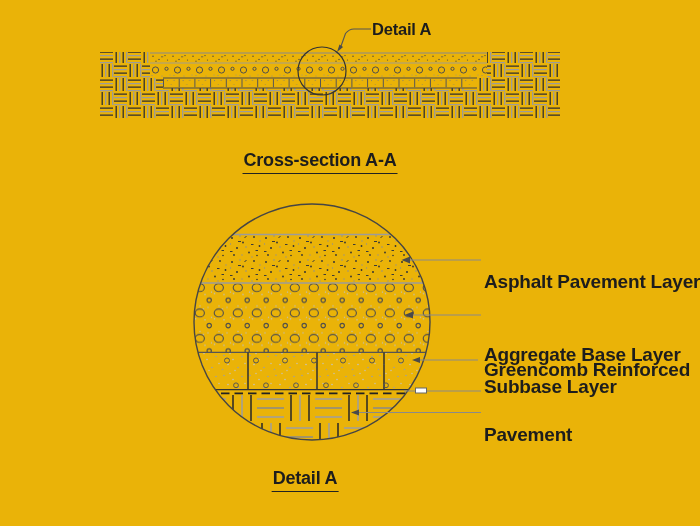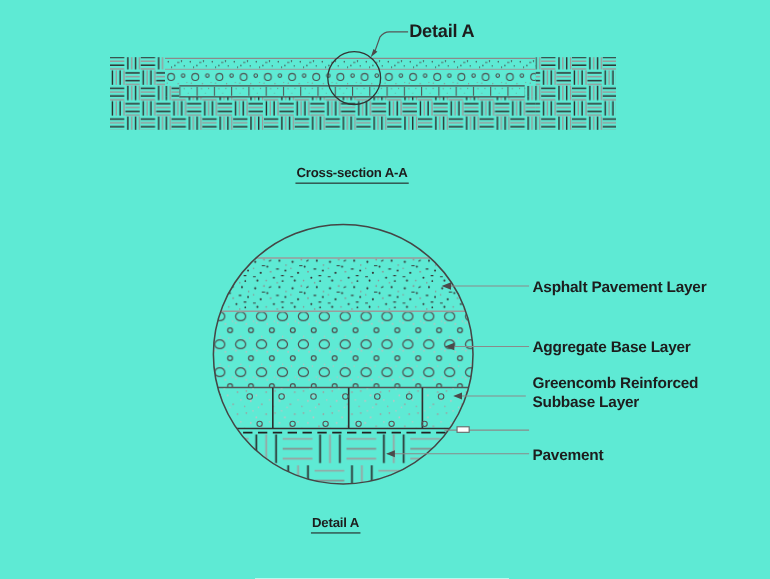--- a/index.html
+++ b/index.html
@@ -1,26 +1,26 @@
 <!DOCTYPE html>
 <html><head>
 <meta charset="utf-8">
 <style>
   html,body{margin:0;padding:0;background:#ffffff;}
   .canvas{
-    position:relative;width:700px;height:526px;background:#5eead4;overflow:hidden;
+    position:relative;width:700px;height:526px;background:#eab308;overflow:hidden;
     font-family:"Liberation Sans",sans-serif;
   }
   .art{position:absolute;left:0;top:0;}
   .txt{position:absolute;color:#1d1d1d;white-space:nowrap;}
   .layer-label{
-    left:484px;font-size:14px;line-height:16.5px;font-weight:600;letter-spacing:-0.2px;
+    left:484px;font-size:19px;line-height:16.5px;font-weight:600;letter-spacing:-0.2px;margin-top:22px;
   }
   .title{
-    font-size:12px;font-weight:600;letter-spacing:-0.2px;
+    font-size:18px;font-weight:600;letter-spacing:-0.2px;
     border-bottom:1.6px solid #222;padding:0 1px 2px 1px;
   }
   .callout-label{left:372px;top:20px;font-size:16.5px;font-weight:600;letter-spacing:-0.2px;}
   .cs-title{left:320px;top:150px;transform:translateX(-50%);}
   .detail-title{left:305px;top:468px;transform:translateX(-50%);}
 </style>
 </head>
 <body>
 
 <div class="canvas">
@@ -230,21 +230,21 @@
       <rect x="415.5" y="388" width="11" height="5" fill="#ffffff" stroke="#666" stroke-width="1"></rect>
     </g>
   </svg>
 
   <div class="txt callout-label">Detail A</div>
 
   <div class="txt title cs-title">Cross-section A-A</div>
 
   <div class="txt layer-label" style="top:252px">Asphalt Pavement Layer</div>
 
-  <div class="txt layer-label" style="top:307px">Aggregate Base Layer</div>
+  <div class="txt layer-label" style="top:325px">Aggregate Base Layer</div>
 
   <div class="txt layer-label" style="top:340px">
     <span style="display:block">Greencomb Reinforced</span>
     <span style="display:block">Subbase Layer</span>
   </div>
 
 
   <div class="txt layer-label" style="top:405px">Pavement</div>
 
   <div class="txt title detail-title">Detail A</div>

